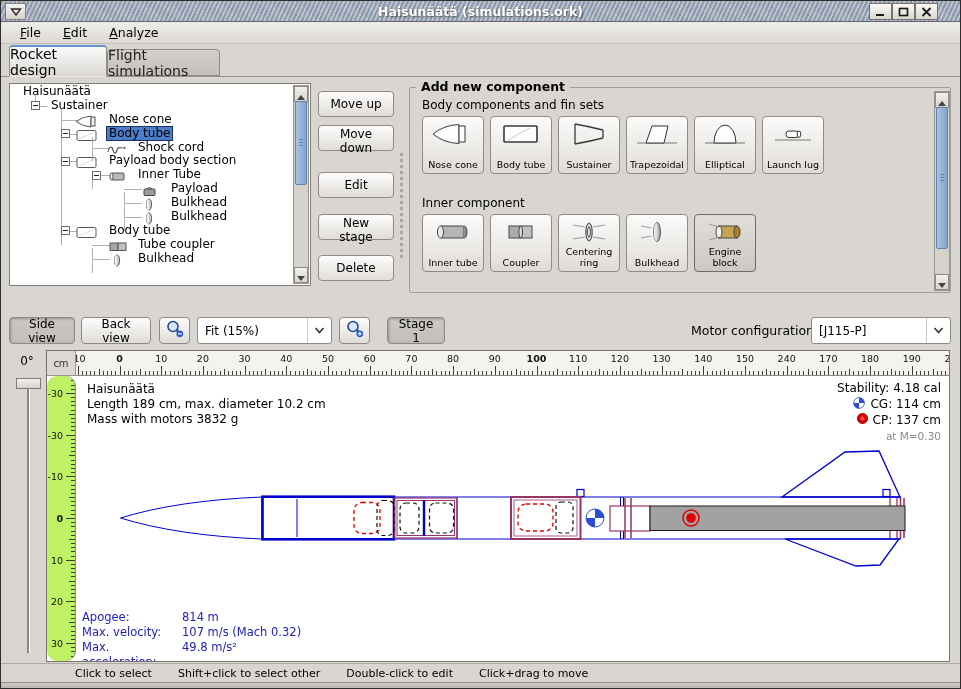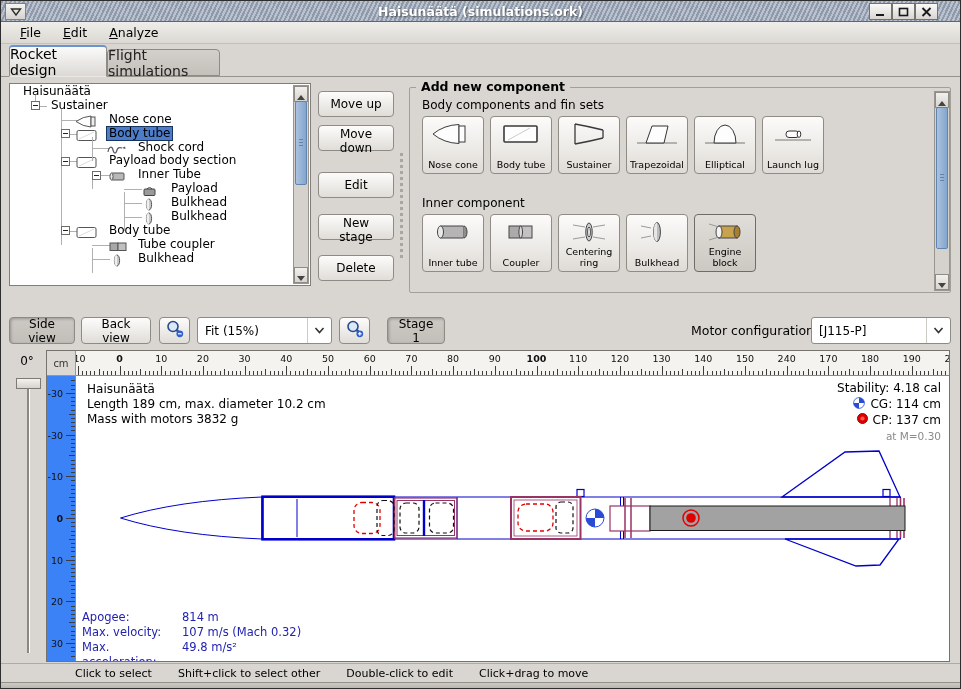--- a/index.html
+++ b/index.html
@@ -85,21 +85,21 @@
   
   #rot-value{position:absolute;left:10px;top:353px;width:32px;text-align:center;font-size:12px;}
   .slider-track{position:absolute;left:26px;top:384px;width:2px;height:268px;background:#8b8781;box-shadow:1px 0 0 #fff;}
   .slider-handle{position:absolute;left:15px;top:377px;width:23px;height:9px;
     background:linear-gradient(#f4f2ef,#d6d2cd);border:1px solid #7d7973;}
   #dpanel{position:absolute;left:45px;top:349px;width:904px;height:312px;border:1px solid #76726c;background:#fff;box-sizing:border-box;}
   .corner{position:absolute;left:0;top:0;width:29px;height:25px;background:#dcd9d4;
     border-right:1px solid #9a968f;border-bottom:1px solid #9a968f;box-sizing:border-box;
     font-size:10px;color:#333;display:flex;align-items:center;justify-content:center;}
   #hruler{position:absolute;left:29px;top:0;right:0;height:25px;background:#f5f3f0;border-bottom:1px solid #8d8a84;overflow:hidden;box-sizing:border-box;}
-  #vruler{position:absolute;left:0;top:25px;width:29px;bottom:0;background:#3b82f6;border-right:1px solid #8d8a84;overflow:hidden;box-sizing:border-box;}
+  #vruler{position:absolute;left:0;top:25px;width:29px;bottom:0;background:#bef264;border-right:1px solid #8d8a84;overflow:hidden;box-sizing:border-box;border-radius:10px;}
   .htick{position:absolute;bottom:0;width:1px;background:#3c3c3c;}
   .hlab{position:absolute;top:2px;transform:translateX(-50%);font-size:9.5px;color:#111;}
   .vtick{position:absolute;right:0;height:1px;background:#3c3c3c;}
   .vlab{position:absolute;right:12px;transform:translateY(-50%);font-size:9.5px;color:#111;}
   .hlab.b,.vlab.b{font-weight:bold;}
   #canvas{position:absolute;left:30px;top:26px;right:0;bottom:0;background:#fff;overflow:hidden;}
   #rocket-svg{position:absolute;left:0;top:0;}
   .info{position:absolute;left:10px;top:5px;font-size:12px;line-height:15px;}
   .stab{position:absolute;right:8px;top:4px;text-align:right;font-size:12px;line-height:15.5px;}
   .srow{display:flex;justify-content:flex-end;align-items:center;gap:5px;}

